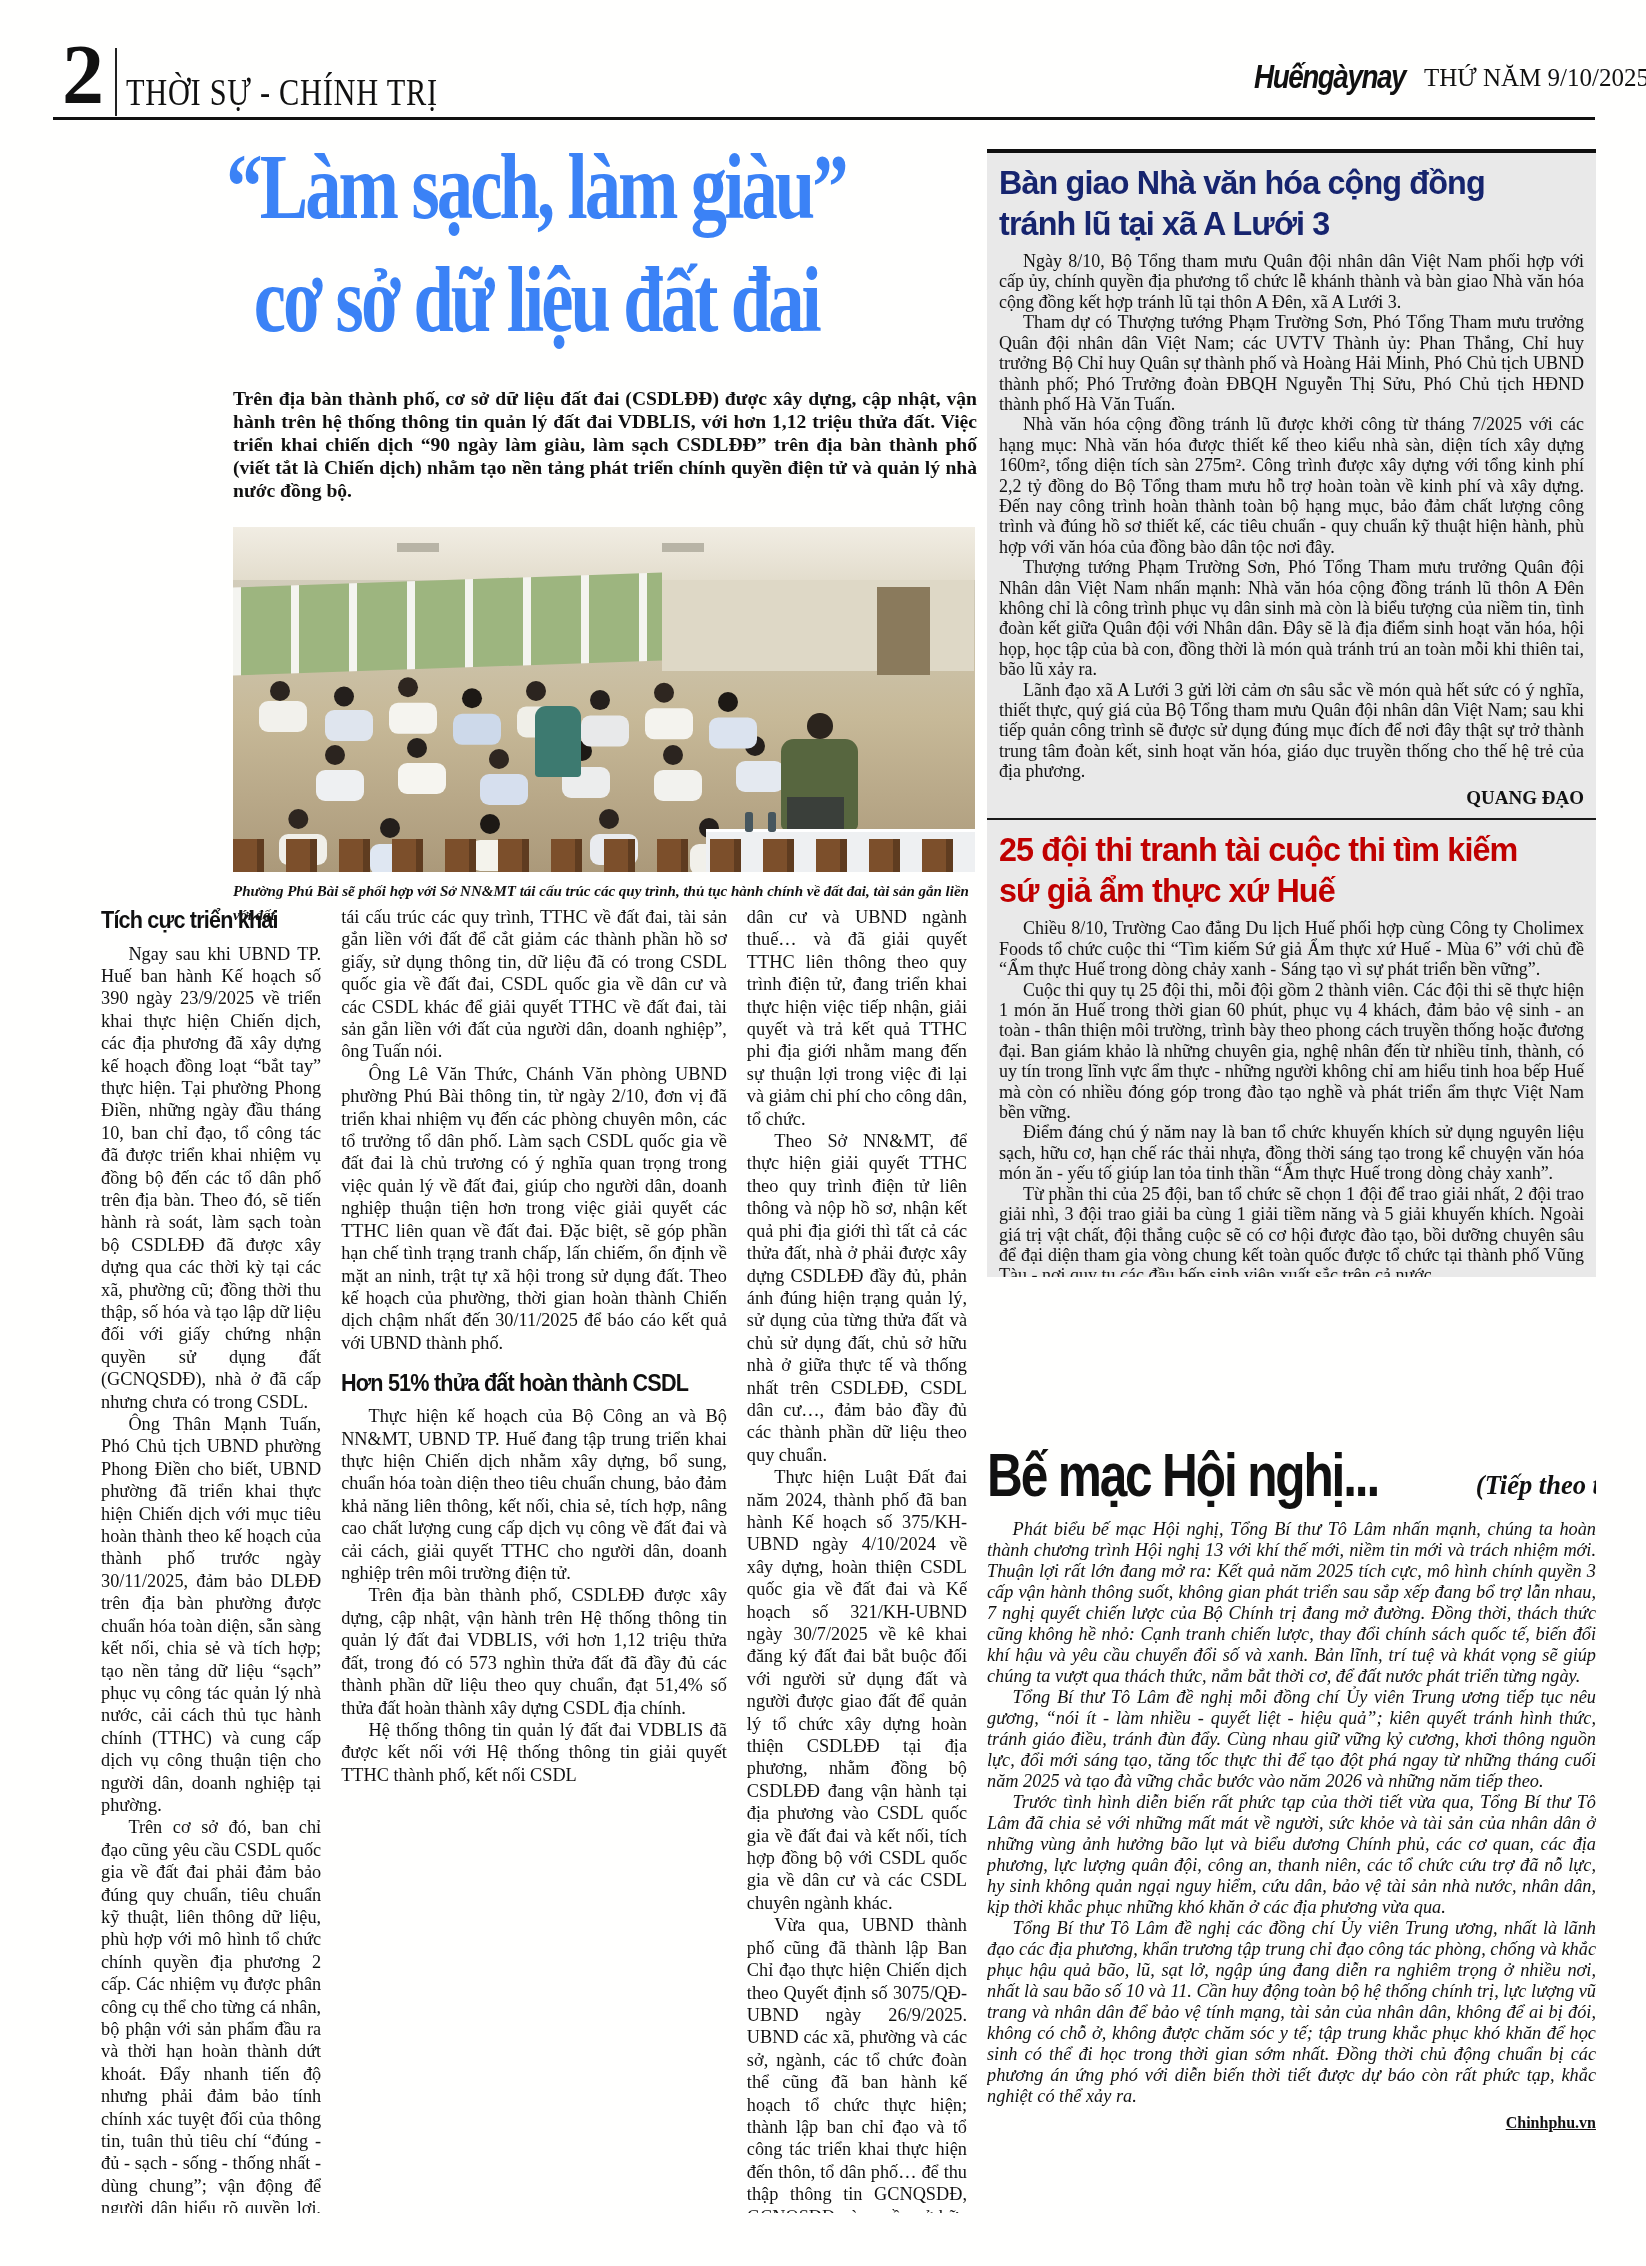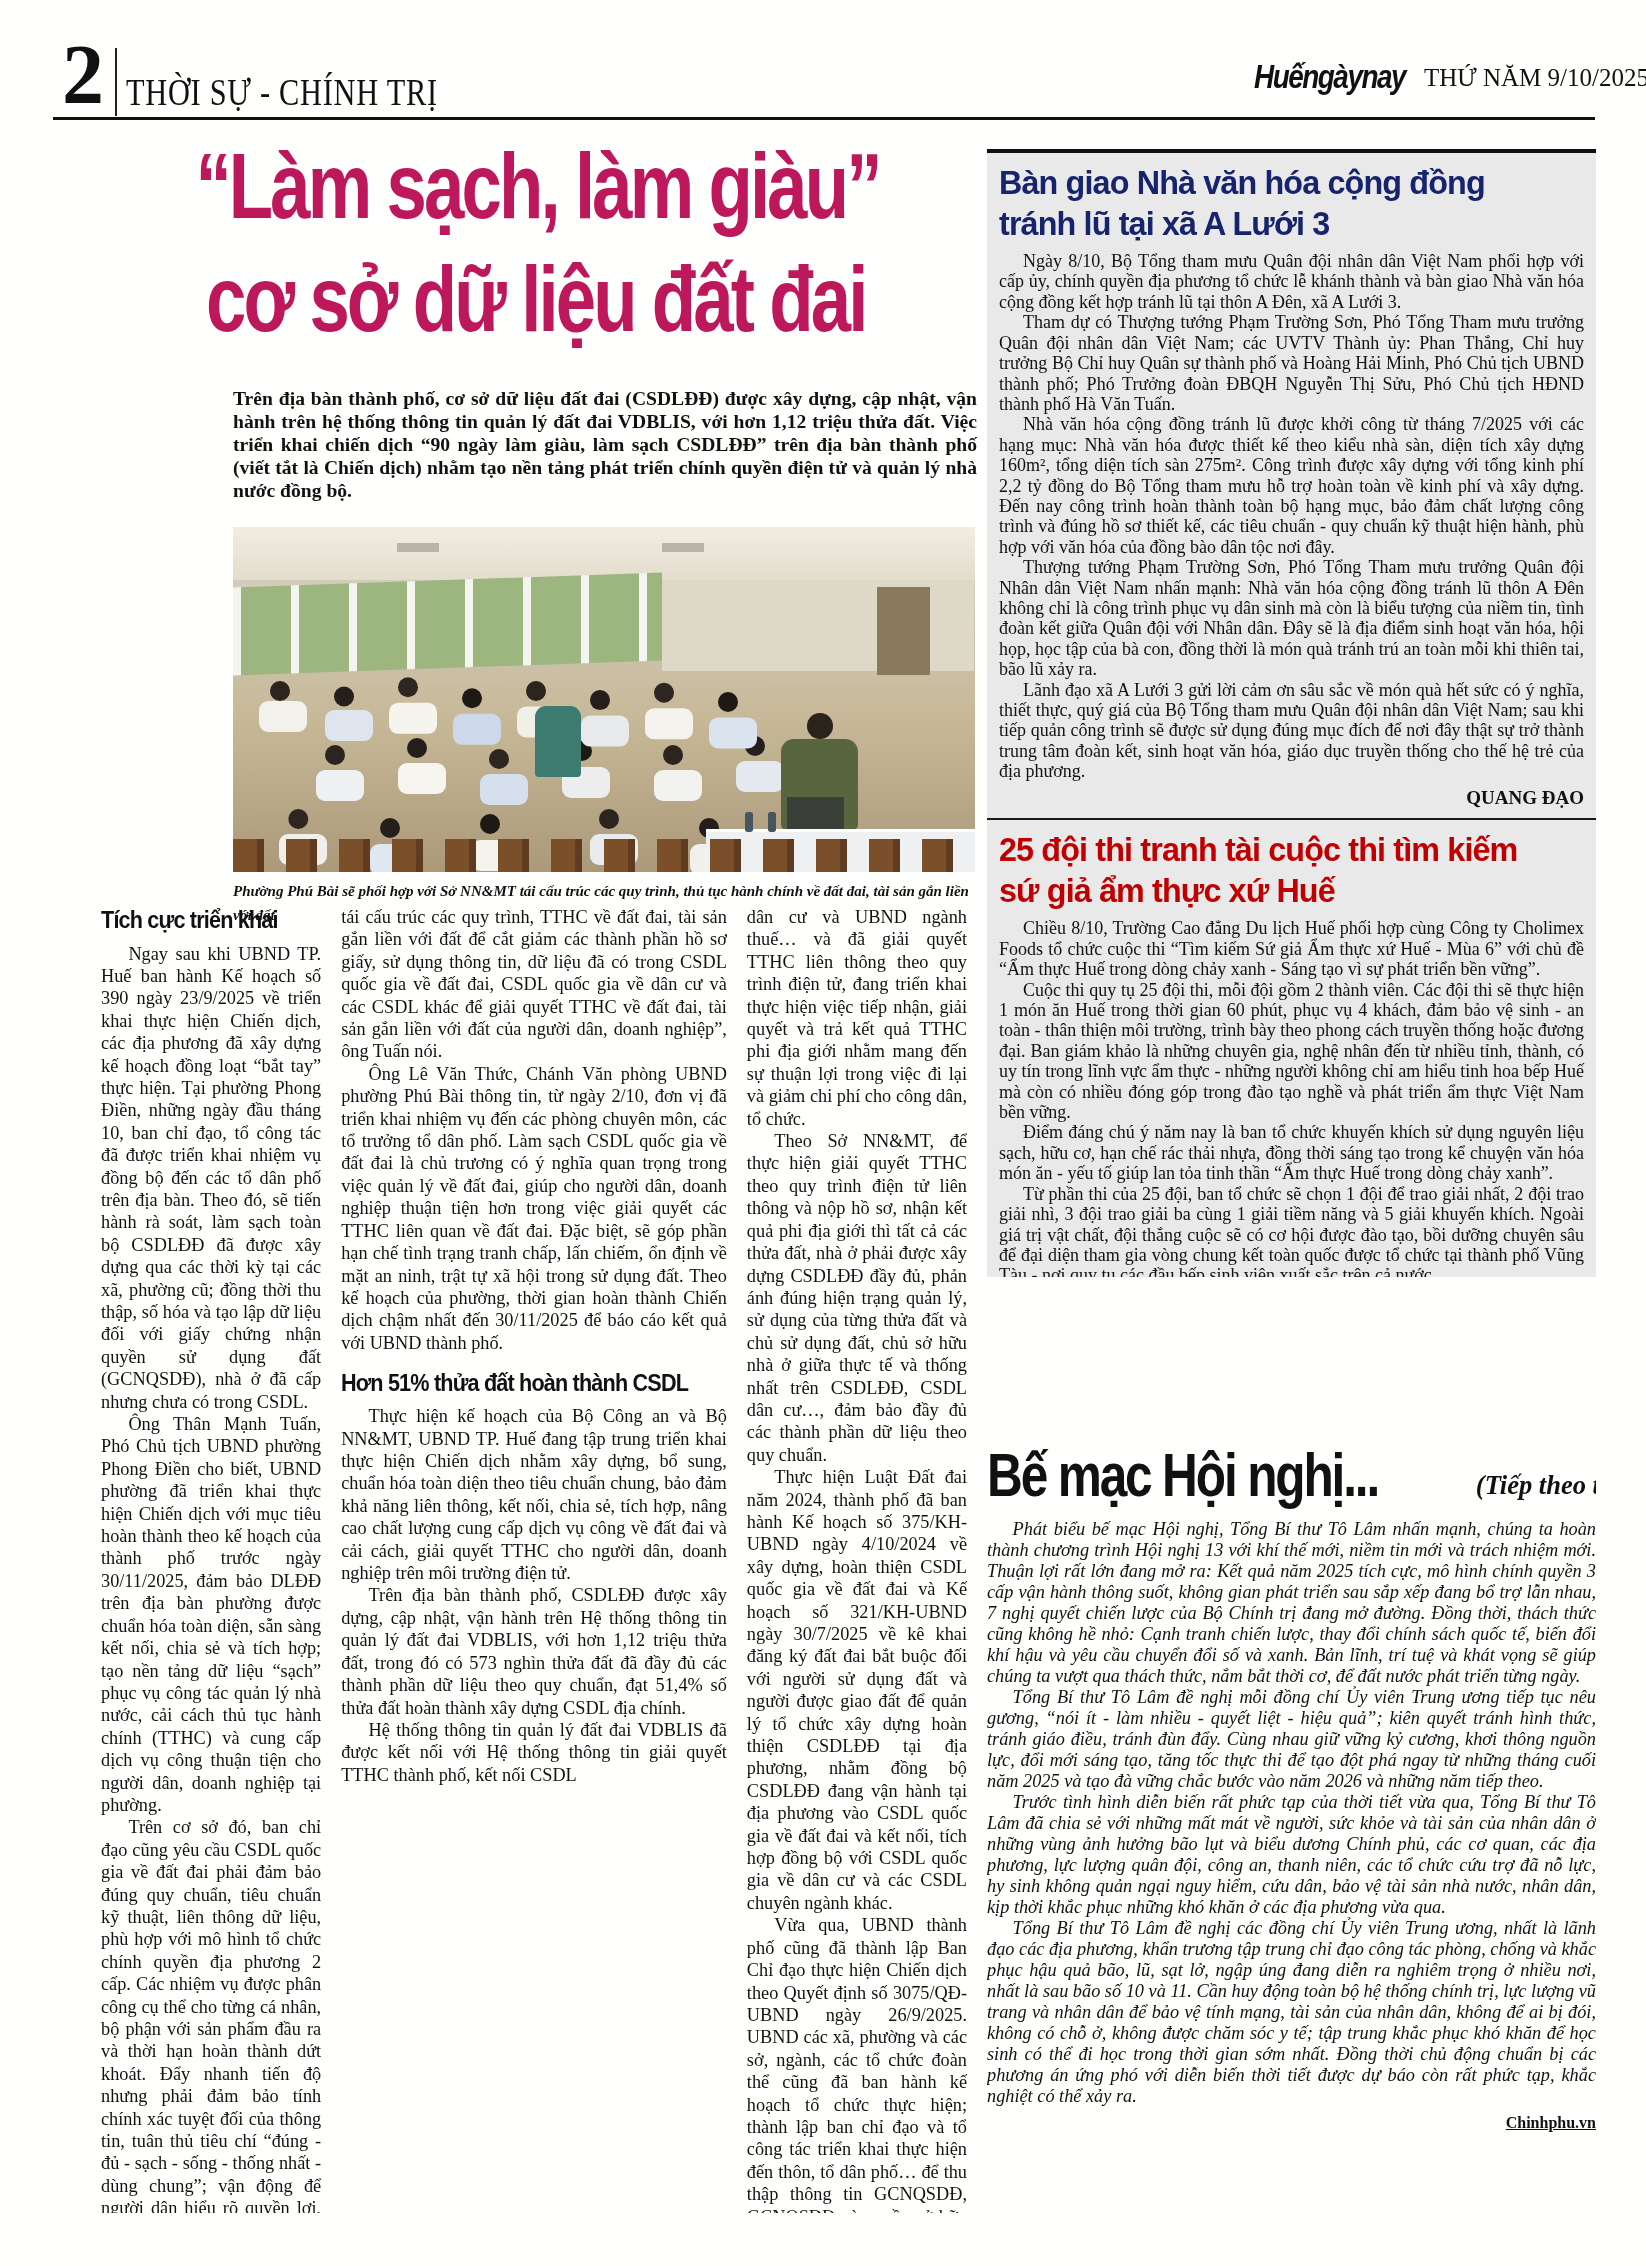--- a/index.html
+++ b/index.html
@@ -10,21 +10,21 @@
            font-family:"Liberation Serif",serif;}
   .head-vrule{position:absolute;left:115px;top:48px;width:1.8px;height:68px;background:#222;}
   .section-title{position:absolute;left:126px;top:71px;font-size:37px;letter-spacing:0.9px;
                  transform:scaleX(.82);transform-origin:left;white-space:nowrap;}
   .masthead{position:absolute;left:1254px;top:57px;font-size:34px;font-weight:bold;font-style:italic;
             font-family:"Liberation Sans",sans-serif;letter-spacing:-1.8px;transform:scaleX(.82);transform-origin:left;white-space:nowrap;}
   .issue-date{position:absolute;left:1396px;top:64px;font-size:25px;white-space:nowrap;margin-left:28px;}
   .head-rule{position:absolute;left:53px;top:117px;width:1542px;height:2.7px;background:#111;}
   
   .main-headline{position:absolute;left:99px;top:130px;width:874px;text-align:center;
-                 font-family:Liberation Sans, sans-serif;font-weight:900;color:#be185d;}
+                 font-family:Liberation Serif, serif;font-weight:900;color:#3b82f6;}
   .main-headline .hl{display:inline-block;font-size:93px;line-height:113px;letter-spacing:-3.7px;
                      transform:scaleX(.78);transform-origin:center;white-space:nowrap;}
   .lede{position:absolute;left:233px;top:387px;width:744px;font-weight:bold;font-size:19.6px;
         line-height:23px;text-align:justify;}
   .photo{position:absolute;left:233px;top:527px;width:742px;height:345px;overflow:hidden;
          background:linear-gradient(#d9d4c6 0%,#cfc9b6 22%,#c7b998 55%,#ab997a 100%);}
   .ph-ceiling{position:absolute;left:0;top:0;width:100%;height:53px;background:linear-gradient(#f1ede3,#e3ddcd);}
   .ph-light1,.ph-light2{position:absolute;top:16.4px;width:42px;height:9.1px;background:#b8b4a6;}
   .ph-light1{left:164px;} .ph-light2{left:429px;}
   .ph-windows{position:absolute;left:0;top:53px;width:429px;height:88px;

